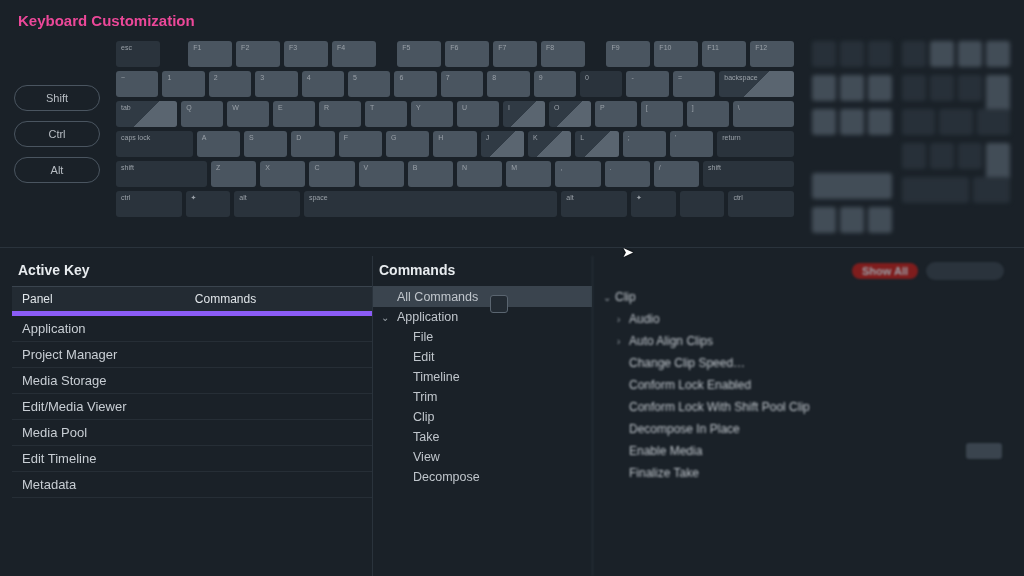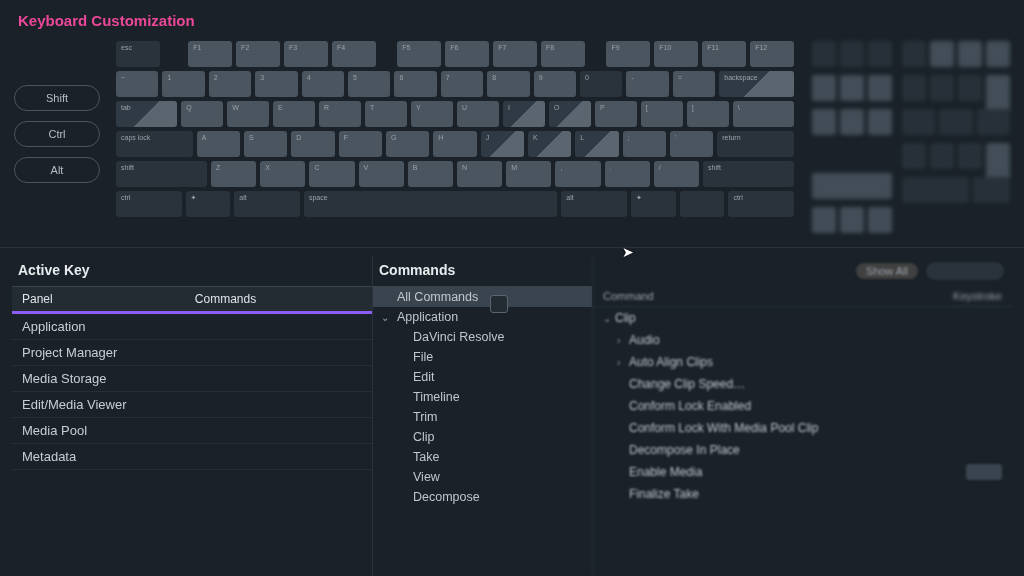--- a/index.html
+++ b/index.html
@@ -70,21 +70,21 @@
     gap: 0;
   }
   .panel { display:flex; flex-direction:column; }
   .panel-h {
     font-weight: 700;
     color: #e8ecef;
     font-size: 14px;
     padding: 6px 6px 8px;
     border-bottom: 1px solid #3a444e;
   }
-  .sub-h { display:flex; background:#232b33; border-bottom:3px solid #8b5cf6; }
+  .sub-h { display:flex; background:#232b33; border-bottom:5px solid #8b5cf6; }
   .sub-h span { font-size: 12px; padding: 5px 10px; color:#dfe4e8; }
   .list { overflow:hidden; }
   .row {
     font-size: 13px;
     padding: 5px 10px 5px;
     border-bottom: 1px solid #262e36;
     color: #c8ced4;
     cursor: default;
   }
   .tree-row {
@@ -94,21 +94,21 @@
     display:flex; align-items:center; gap:6px;
     cursor: pointer;
   }
   .tree-row.sel { background:#3a444e;text-align:center; }
   .tree-row .chev { width:10px; color:#9aa1a8; font-size:10px; }
   .ind1 { padding-left: 24px; }
   .left-p  { width: 36%; }
   .mid-p   { width: 22%; border-left:1px solid #2a333c; }
   .right-p { flex:1; border-left:1px solid #2a333c; filter: blur(0.8px); }
   .right-head { display:flex; justify-content:space-between; align-items:center; padding:6px 8px; }
-  .show-all { font-size:11px; color:#9aa1a8; background:#404040; border-radius:10px; padding:2px 10px; }
+  .show-all { font-size:11px; color:#9aa1a8; background:#7f1d1d; border-radius:10px; padding:2px 10px;font-weight:bold; }
   .search-box  { width:78px; height:18px; background:#2a333c; border-radius:9px; }
   .cmd-head { display:flex; font-size:11px; color:#9aa1a8; padding:4px 10px; border-bottom:1px solid #2a333c; }
   .cmd-head .c1{ flex:1;} .cmd-head .c2{ width:80px; text-align:right; filter:blur(1.5px); }
   .cmd-item { display:flex; padding:3px 10px; font-size:12px; align-items:center; }
   .cmd-item .nm { flex:1; color:#c0c6cc; }
   .cmd-item .ks { width:36px; height:16px; }
   .cmd-item .ks.has { background:#3a444e; border-radius:3px; }
   .cmd-item.grp { color:#d8dde1; }
   .cmd-item .chev { width:12px; font-size:10px; color:#9aa1a8; }
   .check { position:absolute; left:490px; top:295px; width:18px; height:18px; border:1px solid #5a6570; border-radius:3px; background:#232b33; }
@@ -287,38 +287,35 @@
       <div class="sub-h">
         <span style="width:48%">Panel</span>
         <span>Commands</span>
       </div>
       <div class="list" id="panel-list">
           <div class="row">Application</div>
           <div class="row">Project Manager</div>
           <div class="row">Media Storage</div>
           <div class="row">Edit/Media Viewer</div>
           <div class="row">Media Pool</div>
+          <div class="row">Edit Timeline</div>
           <div class="row">Metadata</div>
         </div>
     </div>
 
     <div class="panel mid-p">
       <div class="panel-h">Commands</div>
       <div class="list" id="tree-list">
           <div class="tree-row sel">
             <span class="chev"></span>
             <span>All Commands</span>
           </div>
           <div class="tree-row">
             <span class="chev">⌄</span>
             <span>Application</span>
-          </div>
-          <div class="tree-row ind1">
-            <span class="chev"></span>
-            <span>DaVinci Resolve</span>
           </div>
           <div class="tree-row ind1">
             <span class="chev"></span>
             <span>File</span>
           </div>
           <div class="tree-row ind1">
             <span class="chev"></span>
             <span>Edit</span>
           </div>
           <div class="tree-row ind1">
@@ -349,24 +346,20 @@
     </div>
 
     <div class="panel right-p">
       <div class="right-head">
         <span></span>
         <div style="display:flex;gap:8px;align-items:center">
           <span class="show-all">Show All</span>
           <span class="search-box"></span>
         </div>
       </div>
-      <div class="cmd-head">
-        <span class="c1">Command</span>
-        <span class="c2">Keystroke</span>
-      </div>
       <div class="list" id="cmd-list">
           <div class="cmd-item grp">
             <span class="chev">⌄</span>
             <span class="nm">Clip</span>
             <span class="ks"></span>
           </div>
           <div class="cmd-item grp">
             <span class="chev" style="margin-left: 14px;">›</span>
             <span class="nm">Audio</span>
             <span class="ks"></span>
@@ -381,21 +374,21 @@
             <span class="nm">Change Clip Speed…</span>
             <span class="ks"></span>
           </div>
           <div class="cmd-item">
             <span class="chev" style="margin-left: 14px;"></span>
             <span class="nm">Conform Lock Enabled</span>
             <span class="ks"></span>
           </div>
           <div class="cmd-item">
             <span class="chev" style="margin-left: 14px;"></span>
-            <span class="nm">Conform Lock With Media Pool Clip</span>
+            <span class="nm">Conform Lock With Shift Pool Clip</span>
             <span class="ks"></span>
           </div>
           <div class="cmd-item">
             <span class="chev" style="margin-left: 14px;"></span>
             <span class="nm">Decompose In Place</span>
             <span class="ks"></span>
           </div>
           <div class="cmd-item">
             <span class="chev" style="margin-left: 14px;"></span>
             <span class="nm">Enable Media</span>

